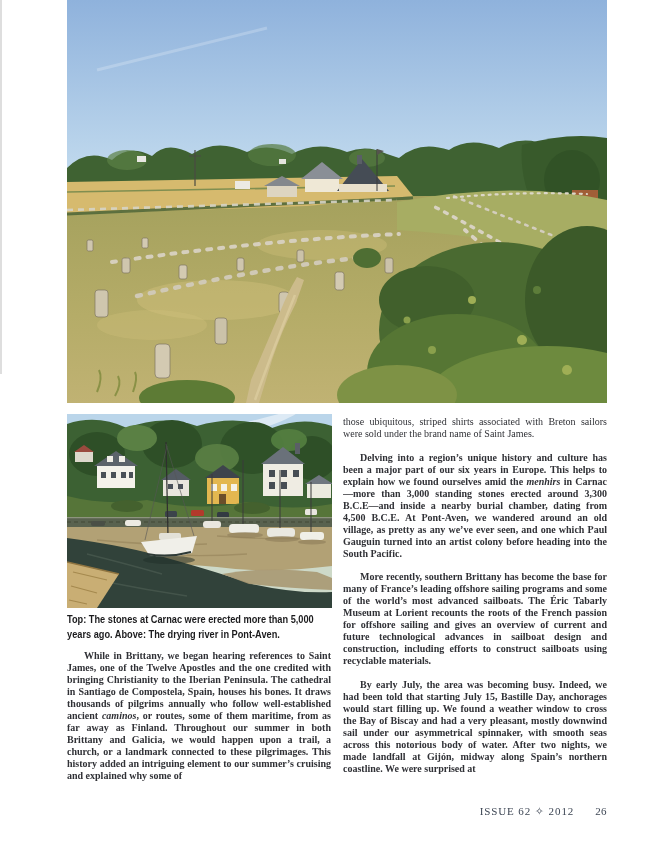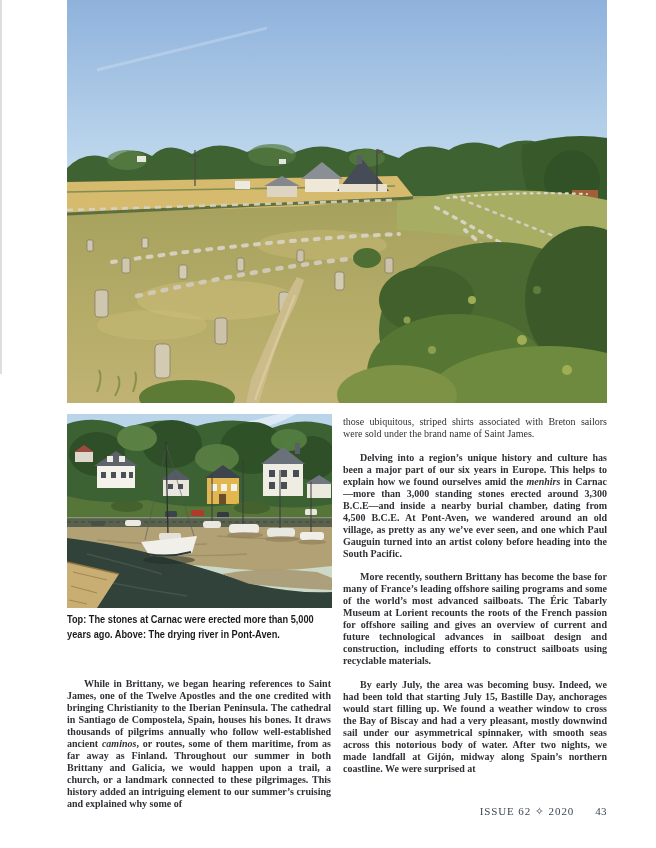--- a/index.html
+++ b/index.html
@@ -10,21 +10,21 @@
   .photo svg{display:block;width:100%;height:100%;}
   .photo-top{left:67px;top:0;width:540px;height:403px;}
   .photo-small{left:67px;top:414px;width:265px;height:194px;}
   .caption{position:absolute;left:67px;top:612px;width:310px;
            font-family:"Liberation Sans", sans-serif;font-weight:bold;
            font-size:10.6px;line-height:14.6px;color:#1b1b1d;
            transform:scaleX(0.87);transform-origin:left top;}
   .caption .cap-line{display:block;white-space:nowrap;}
   .col{position:absolute;width:264px;font-size:10px;line-height:12px;
        text-align:justify;color:#303136;overflow:hidden;}
-  .col-left{left:67px;top:650px;height:156px;margin-top:28px;}
+  .col-left{left:67px;top:650px;height:156px;}
   .col-right{left:343px;top:416px;height:394px;}
   .col p{margin:0 0 11.5px 0;}
   .col p:last-child{margin-bottom:0;}
   .col p.indent{text-indent:17px;font-weight:bold;}
   .col em{font-style:italic;}
   .footer{position:absolute;left:343px;top:805px;width:264px;text-align:right;
           font-size:11px;color:#3d4654;letter-spacing:0.9px;}
   .footer .footer-page{margin-left:21px;letter-spacing:0.4px;}
 </style>
 </head>
@@ -251,16 +251,16 @@
       <p class="indent">While in Brittany, we began hearing references to Saint James, one of the Twelve Apostles and the one credited with bringing Christianity to the Iberian Peninsula. The cathedral in Santiago de Compostela, Spain, houses his bones. It draws thousands of pilgrims annually who follow well-established ancient <em>caminos</em>, or routes, some of them maritime, from as far away as Finland. Throughout our summer in both Brittany and Galicia, we would happen upon a trail, a church, or a landmark connected to these pilgrimages. This history added an intriguing element to our summer’s cruising and explained why some of</p>
     </div>
   <div class="col col-right">
       <p class="">those ubiquitous, striped shirts associated with Breton sailors were sold under the brand name of Saint James.</p>
       <p class="indent">Delving into a region’s unique history and culture has been a major part of our six years in Europe. This helps to explain how we found ourselves amid the <em>menhirs</em> in Carnac—more than 3,000 standing stones erected around 3,300 B.C.E—and inside a nearby burial chamber, dating from 4,500 B.C.E. At Pont-Aven, we wandered around an old village, as pretty as any we’ve ever seen, and one which Paul Gauguin turned into an artist colony before heading into the South Pacific.</p>
       <p class="indent">More recently, southern Brittany has become the base for many of France’s leading offshore sailing programs and some of the world’s most advanced sailboats. The Éric Tabarly Museum at Lorient recounts the roots of the French passion for offshore sailing and gives an overview of current and future technological advances in sailboat design and construction, including efforts to construct sailboats using recyclable materials.</p>
       <p class="indent">By early July, the area was becoming busy. Indeed, we had been told that starting July 15, Bastille Day, anchorages would start filling up. We found a weather window to cross the Bay of Biscay and had a very pleasant, mostly downwind sail under our asymmetrical spinnaker, with smooth seas across this notorious body of water. After two nights, we made landfall at Gijón, midway along Spain’s northern coastline. We were surprised at</p>
     </div>
 
   <div class="footer">
-    <span class="footer-issue">ISSUE 62 ✧ 2020</span><span class="footer-page">43</span>
+    <span class="footer-issue">ISSUE 62 ✧ 2012</span><span class="footer-page">26</span>
   </div>
 
 </div>
 
 </body></html>

